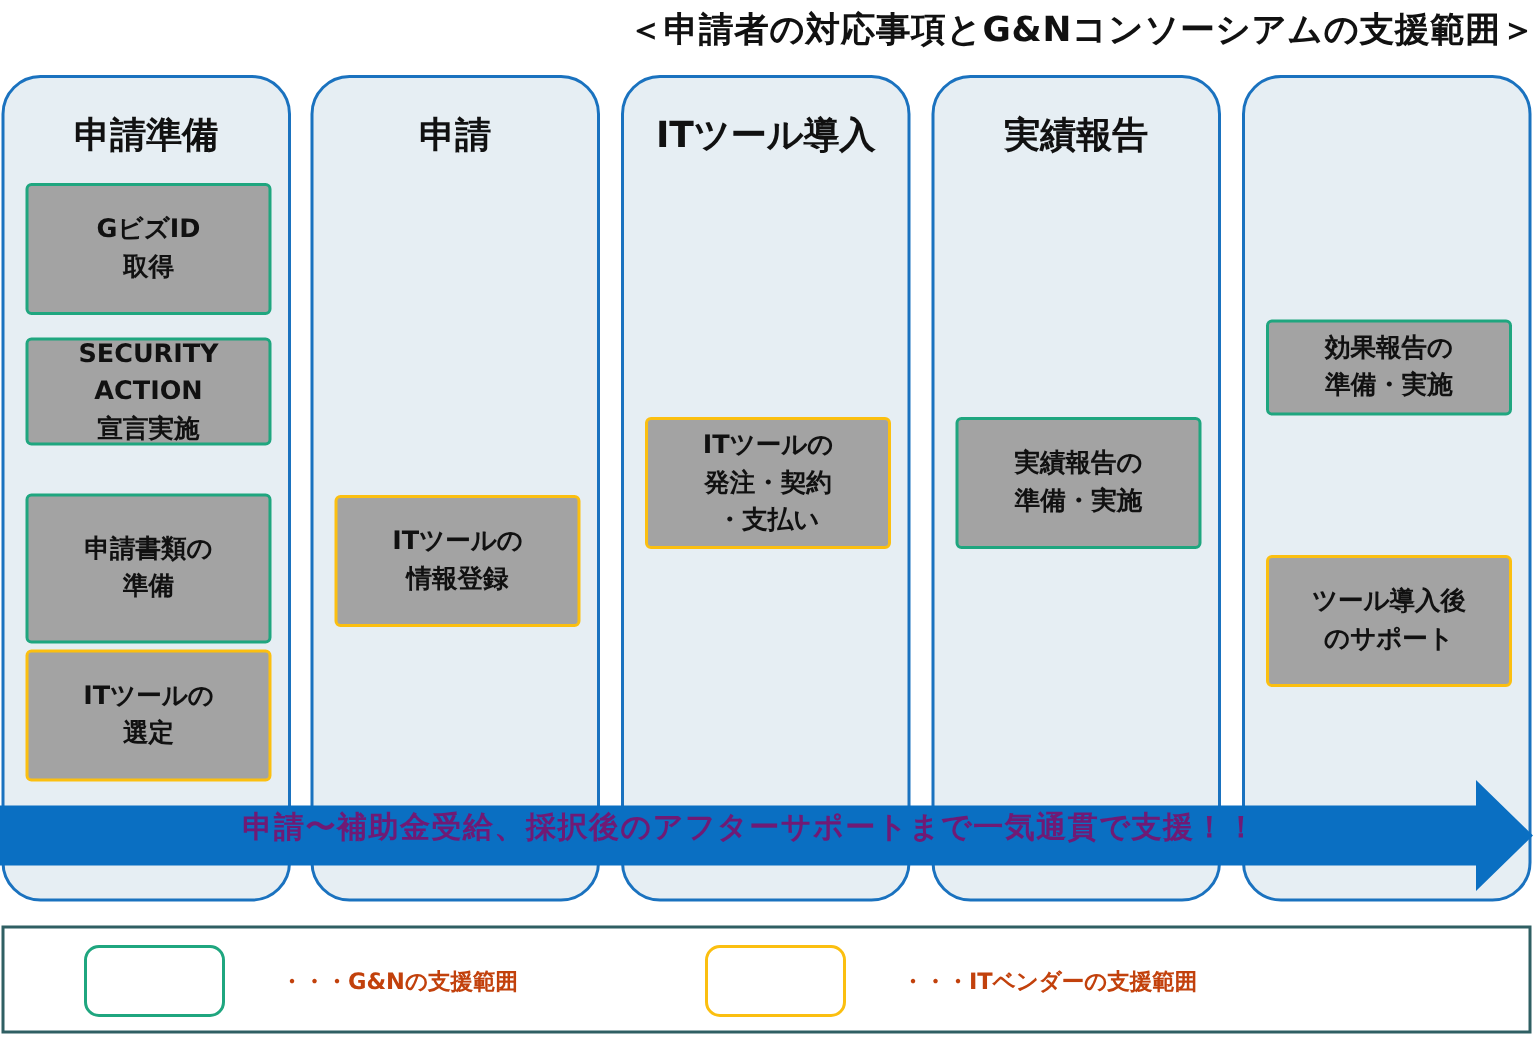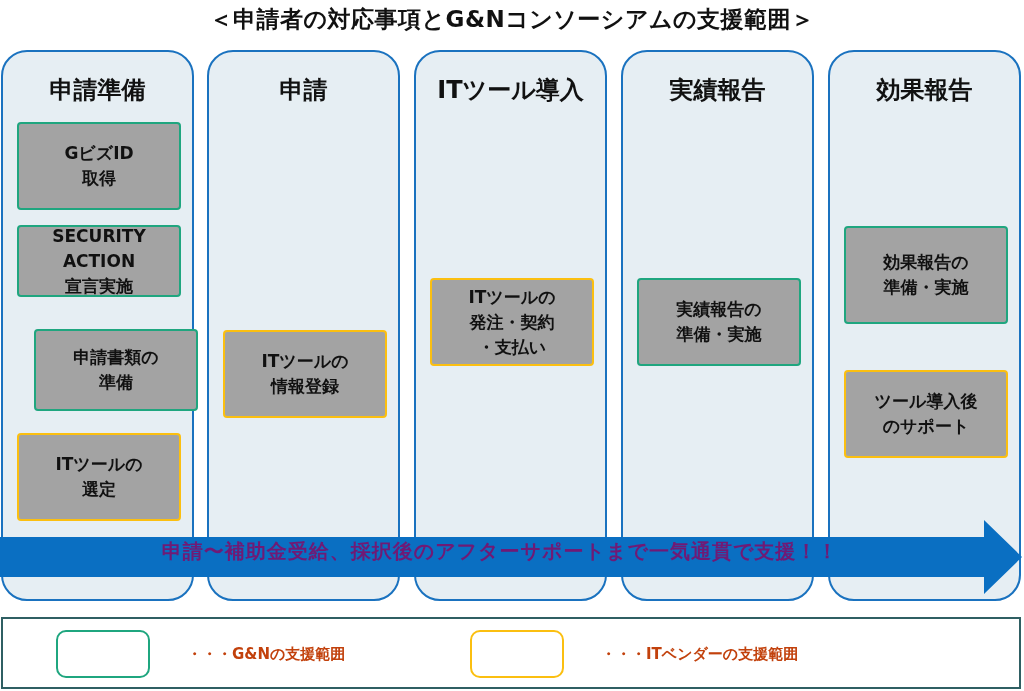--- a/index.html
+++ b/index.html
@@ -1,18 +1,18 @@
 <!DOCTYPE html>
 <html><head>
 <meta charset="utf-8">
 <style>
   html, body { margin:0; padding:0; background:#ffffff; }
   body { width:1024px; height:691px; position:relative; overflow:hidden;
          font-family:"DejaVu Sans","Liberation Sans",sans-serif; color:#111; }
-  .title { position:absolute; left:0; top:4px; width:1024px; text-align:center;
+  .title { position:absolute; left:0; top:4px; width:1024px; text-align:right;
            font-size:23px; font-weight:bold; letter-spacing:0.5px; color:#111; }
   .col { position:absolute; top:50px; height:551px; width:193px;
          background:#e6eef3; border:2px solid #1a72bf; border-radius:26px; box-sizing:border-box; }
   .col-head { position:absolute; top:22px; left:0; right:0; text-align:center;
               font-size:24px; font-weight:bold; color:#111; }
   .card { position:absolute; left:14px; width:164px; background:#a3a3a3;
           border:2.5px solid #1fa67f; border-radius:4px; box-sizing:border-box;
           display:flex; align-items:center; justify-content:center; text-align:center;
           font-size:17px; font-weight:bold; line-height:25px; white-space:pre-line; color:#111; }
   .card.vendor { border-color:#fbbf10; }
@@ -31,21 +31,21 @@
 
 <div class="title">＜申請者の対応事項とG&amp;Nコンソーシアムの支援範囲＞</div>
 
 <div class="col" style="left:1px;">
   <div class="col-head">申請準備</div>
   <div class="card" style="top:70px;height:88px;">GビズID
 取得</div>
   <div class="card" style="top:173px;height:72px;">SECURITY
 ACTION
 宣言実施</div>
-  <div class="card" style="top:277px;height:82px;margin-left:17px;">申請書類の
+  <div class="card" style="top:277px;height:100px;">申請書類の
 準備</div>
   <div class="card vendor" style="top:381px;height:88px;">ITツールの
 選定</div>
 </div>
 
 <div class="col" style="left:207px;">
   <div class="col-head">申請</div>
   <div class="card vendor" style="top:278px;height:88px;">ITツールの
 情報登録</div>
 </div>
@@ -57,22 +57,21 @@
 ・支払い</div>
 </div>
 
 <div class="col" style="left:621px;padding-left:44px;">
   <div class="col-head">実績報告</div>
   <div class="card" style="top:226px;height:88px;">実績報告の
 準備・実施</div>
 </div>
 
 <div class="col" style="left:828px;">
-  <div class="col-head">効果報告</div>
-  <div class="card" style="top:174px;height:98px;">効果報告の
+  <div class="card" style="top:161px;height:64px;">効果報告の
 準備・実施</div>
   <div class="card vendor" style="top:278px;height:88px;margin-top:40px;">ツール導入後
 のサポート</div>
 </div>
 
 <svg class="arrow" viewBox="0 0 1022 74">
   <polygon points="0,17 984,17 984,0 1022,37 984,74 984,57 0,57" fill="#0a6fc2"></polygon>
 </svg>
 <div class="arrow-text">申請〜補助金受給、採択後のアフターサポートまで一気通貫で支援！！</div>
 

